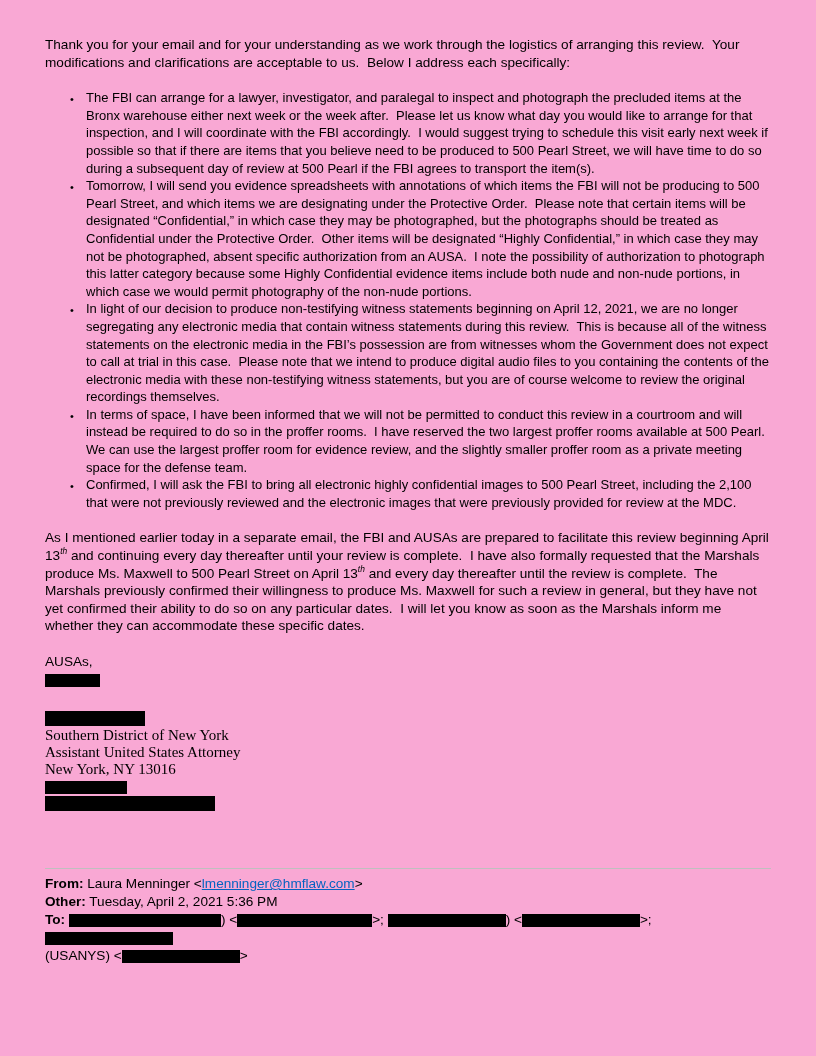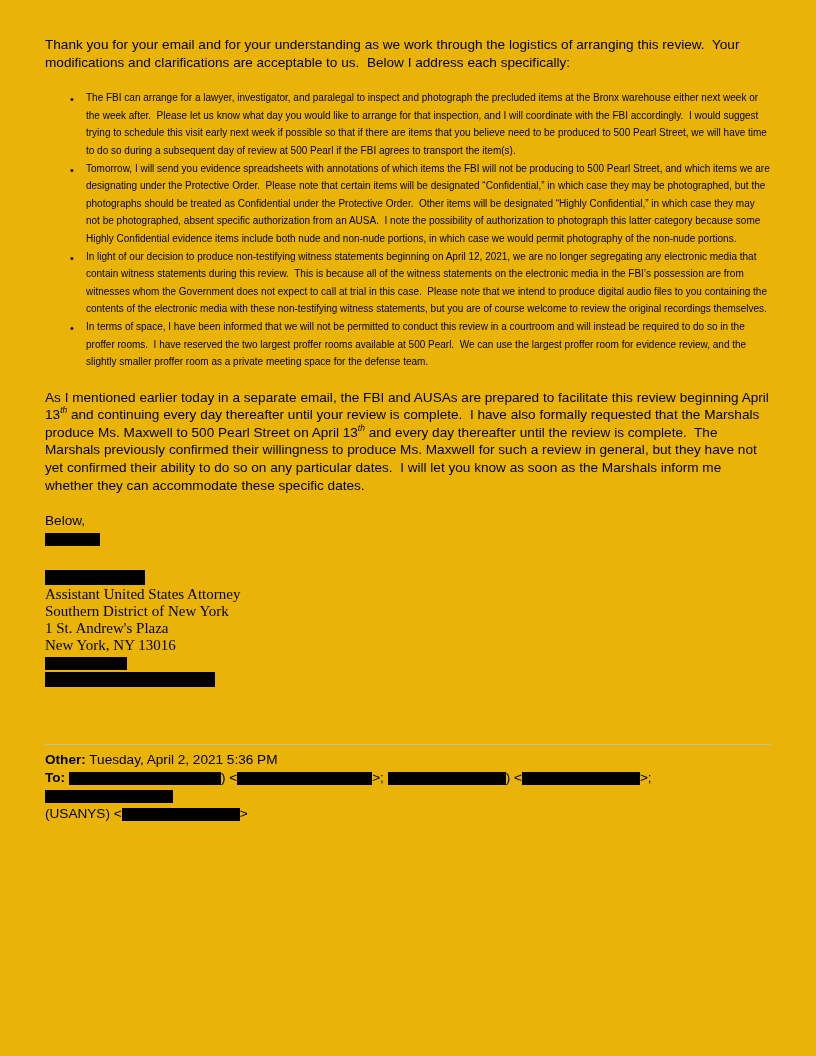--- a/index.html
+++ b/index.html
@@ -2,25 +2,25 @@
 <html><head>
 <meta charset="utf-8">
 <style>
   * { margin:0; padding:0; box-sizing:border-box; }
   html, body { background:#ffffff; }
   body {
     width:816px; min-height:1056px;
     font-family:"Liberation Sans","DejaVu Sans",sans-serif;
     color:#000;
   }
-  .page { width:816px; min-height:1056px; padding:36px 45px 34px 45px; background:#eab308; }
+  .page { width:816px; min-height:1056px; padding:36px 45px 34px 45px; background:#f9a8d4; }
   .body-text { font-size:13.6px; line-height:17.6px; white-space:pre-wrap; }
   .para { margin-bottom:18px; }
   ul.points { list-style:none; margin:0 0 18px 0; padding:0; }
-  ul.points li { position:relative; padding-left:41px; font-size:10px; line-height:17.6px; white-space:pre-wrap; }
+  ul.points li { position:relative; padding-left:41px; font-size:13px; line-height:17.6px; white-space:pre-wrap; }
   ul.points li::before { content:"\2022"; position:absolute; left:25px; top:2px; font-size:11px; }
   sup { font-size:0.62em; vertical-align:super; line-height:0;font-style:italic; }
   .redaction { display:inline-block; background:#000; height:13px; vertical-align:text-bottom; }
   .redaction.tall { height:15px; }
   .sig-line { font-family:"Liberation Serif","DejaVu Serif",serif; font-size:15px; line-height:17px; white-space:pre-wrap; }
   .spacer-sm { height:22px; }
   .spacer-lg { height:56px; }
   .divider { border:none; border-top:1px solid #bfbfbf; margin:0 0 6px 0; }
   .hdr-line { font-size:13.6px; line-height:18px; white-space:pre-wrap; }
   .hdr-line b { font-weight:bold; }
@@ -32,39 +32,40 @@
 
 <div class="page">
 
   <p class="body-text para">Thank you for your email and for your understanding as we work through the logistics of arranging this review.  Your modifications and clarifications are acceptable to us.  Below I address each specifically:</p>
 
   <ul class="points">
     <li>The FBI can arrange for a lawyer, investigator, and paralegal to inspect and photograph the precluded items at the Bronx warehouse either next week or the week after.  Please let us know what day you would like to arrange for that inspection, and I will coordinate with the FBI accordingly.  I would suggest trying to schedule this visit early next week if possible so that if there are items that you believe need to be produced to 500 Pearl Street, we will have time to do so during a subsequent day of review at 500 Pearl if the FBI agrees to transport the item(s).</li>
     <li>Tomorrow, I will send you evidence spreadsheets with annotations of which items the FBI will not be producing to 500 Pearl Street, and which items we are designating under the Protective Order.  Please note that certain items will be designated “Confidential,” in which case they may be photographed, but the photographs should be treated as Confidential under the Protective Order.  Other items will be designated “Highly Confidential,” in which case they may not be photographed, absent specific authorization from an AUSA.  I note the possibility of authorization to photograph this latter category because some Highly Confidential evidence items include both nude and non-nude portions, in which case we would permit photography of the non-nude portions.</li>
     <li>In light of our decision to produce non-testifying witness statements beginning on April 12, 2021, we are no longer segregating any electronic media that contain witness statements during this review.  This is because all of the witness statements on the electronic media in the FBI’s possession are from witnesses whom the Government does not expect to call at trial in this case.  Please note that we intend to produce digital audio files to you containing the contents of the electronic media with these non-testifying witness statements, but you are of course welcome to review the original recordings themselves.</li>
     <li>In terms of space, I have been informed that we will not be permitted to conduct this review in a courtroom and will instead be required to do so in the proffer rooms.  I have reserved the two largest proffer rooms available at 500 Pearl.  We can use the largest proffer room for evidence review, and the slightly smaller proffer room as a private meeting space for the defense team.</li>
+    <li>Confirmed, I will ask the FBI to bring all electronic highly confidential images to 500 Pearl Street, including the 2,100 that were not previously reviewed and the electronic images that were previously provided for review at the MDC.</li>
   </ul>
 
   <p class="body-text para"><span>As I mentioned earlier today in a separate email, the FBI and AUSAs are prepared to facilitate this review beginning April 13</span><sup>th</sup><span> and continuing every day thereafter until your review is complete.  I have also formally requested that the Marshals produce Ms. Maxwell to 500 Pearl Street on April 13</span><sup>th</sup><span> and every day thereafter until the review is complete.  The Marshals previously confirmed their willingness to produce Ms. Maxwell for such a review in general, but they have not yet confirmed their ability to do so on any particular dates.  I will let you know as soon as the Marshals inform me whether they can accommodate these specific dates.</span></p>
 
-  <p class="body-text">Below,</p>
+  <p class="body-text">AUSAs,</p>
   <div class="body-text"><span class="redaction" style="width: 55px; background: rgb(0, 0, 0);"></span></div>
 
   <div class="spacer-sm"></div>
 
   <div class="sig-line block-line"><span class="redaction tall" style="width: 100px; background: rgb(0, 0, 0);"></span></div>
+  <div class="sig-line block-line">Southern District of New York</div>
   <div class="sig-line block-line">Assistant United States Attorney</div>
-  <div class="sig-line block-line">Southern District of New York</div>
-  <div class="sig-line block-line">1 St. Andrew's Plaza</div>
   <div class="sig-line block-line">New York, NY 13016</div>
   <div class="sig-line block-line"><span class="redaction" style="width: 82px; background: rgb(0, 0, 0);"></span></div>
   <div class="sig-line block-line"><span class="redaction tall" style="width: 170px; background: rgb(0, 0, 0);"></span></div>
 
   <div class="spacer-lg"></div>
 
   <hr class="divider">
 
+  <div class="hdr-line"><b>From:</b><span> Laura Menninger &lt;</span><a class="email-link" style="color: rgb(5, 99, 193);">lmenninger@hmflaw.com</a><span>&gt;</span></div>
 
   <div class="hdr-line"><b>Other:</b><span> Tuesday, April 2, 2021 5:36 PM</span></div>
 
   <div class="hdr-line"><b>To:</b><span> </span><span class="redaction" style="width: 152px; background: rgb(0, 0, 0);"></span><span>) &lt;</span><span class="redaction" style="width: 135px; background: rgb(0, 0, 0);"></span><span>&gt;; </span><span class="redaction" style="width: 118px; background: rgb(0, 0, 0);"></span><span>) &lt;</span><span class="redaction" style="width: 118px; background: rgb(0, 0, 0);"></span><span>&gt;; </span><span class="redaction" style="width: 128px; background: rgb(0, 0, 0);"></span><br><span>(USANYS) &lt;</span><span class="redaction" style="width: 118px; background: rgb(0, 0, 0);"></span><span>&gt;</span></div>
 
 </div>
 
 </body></html>

